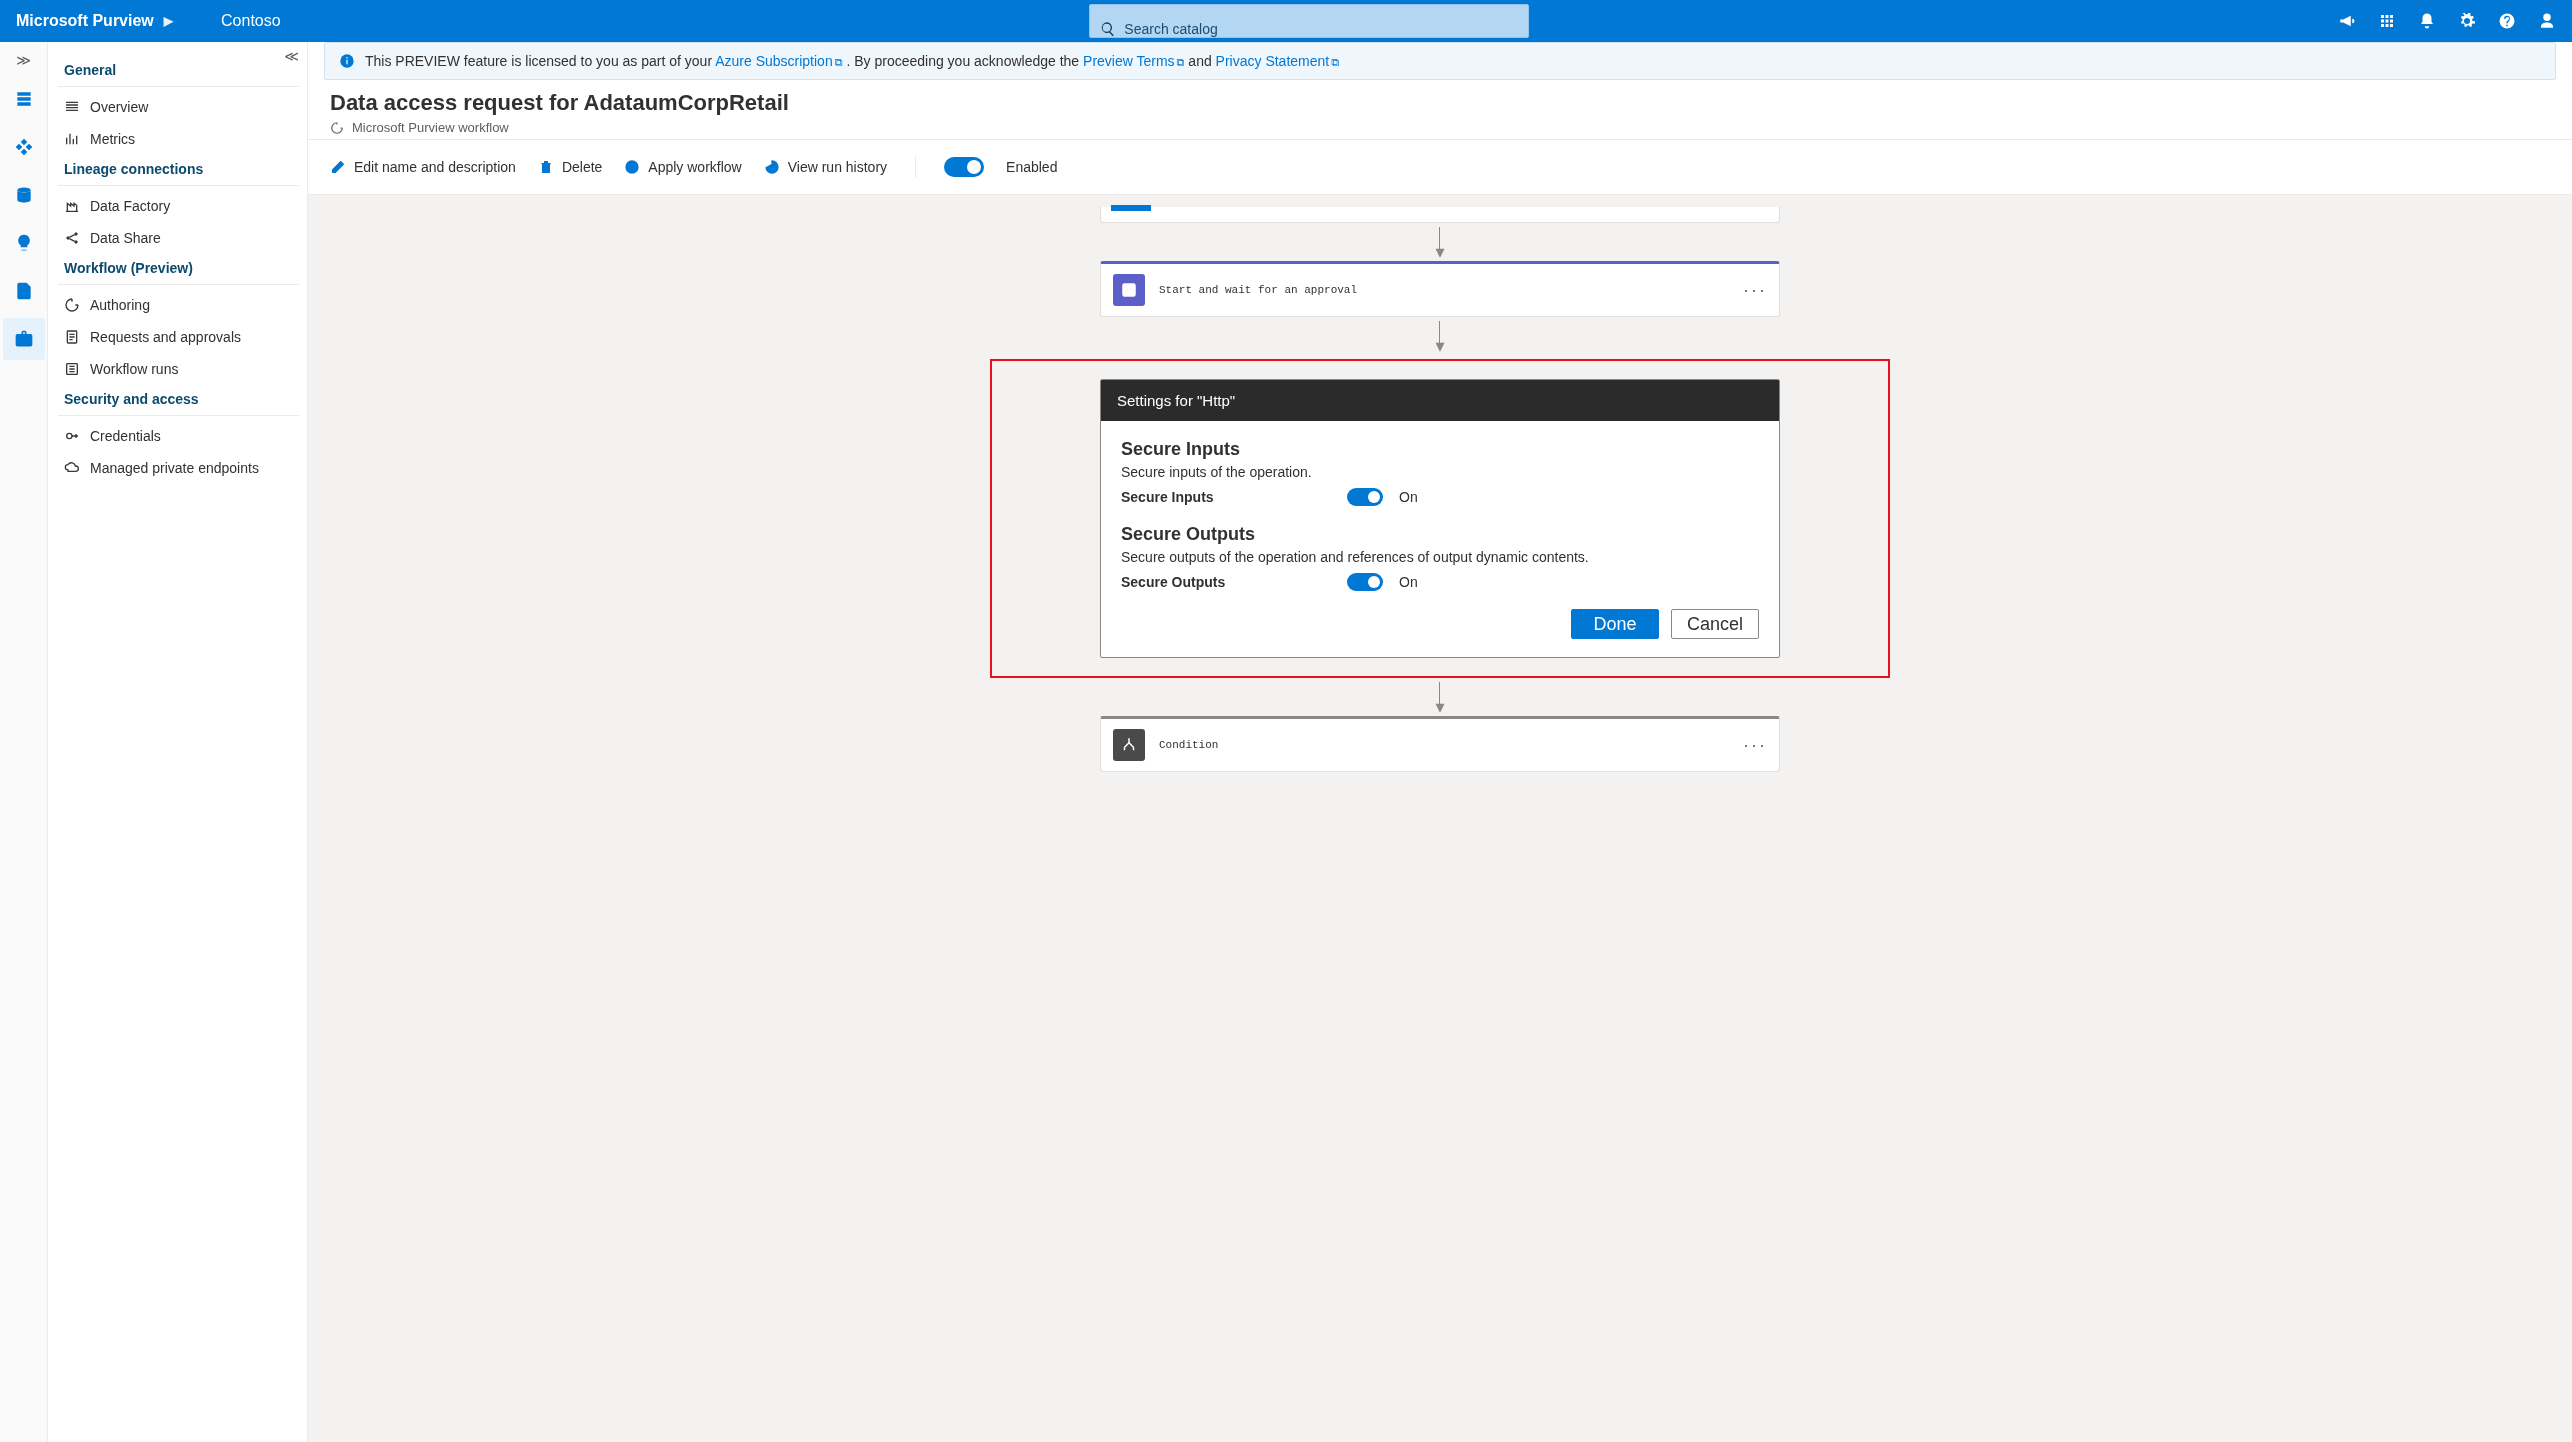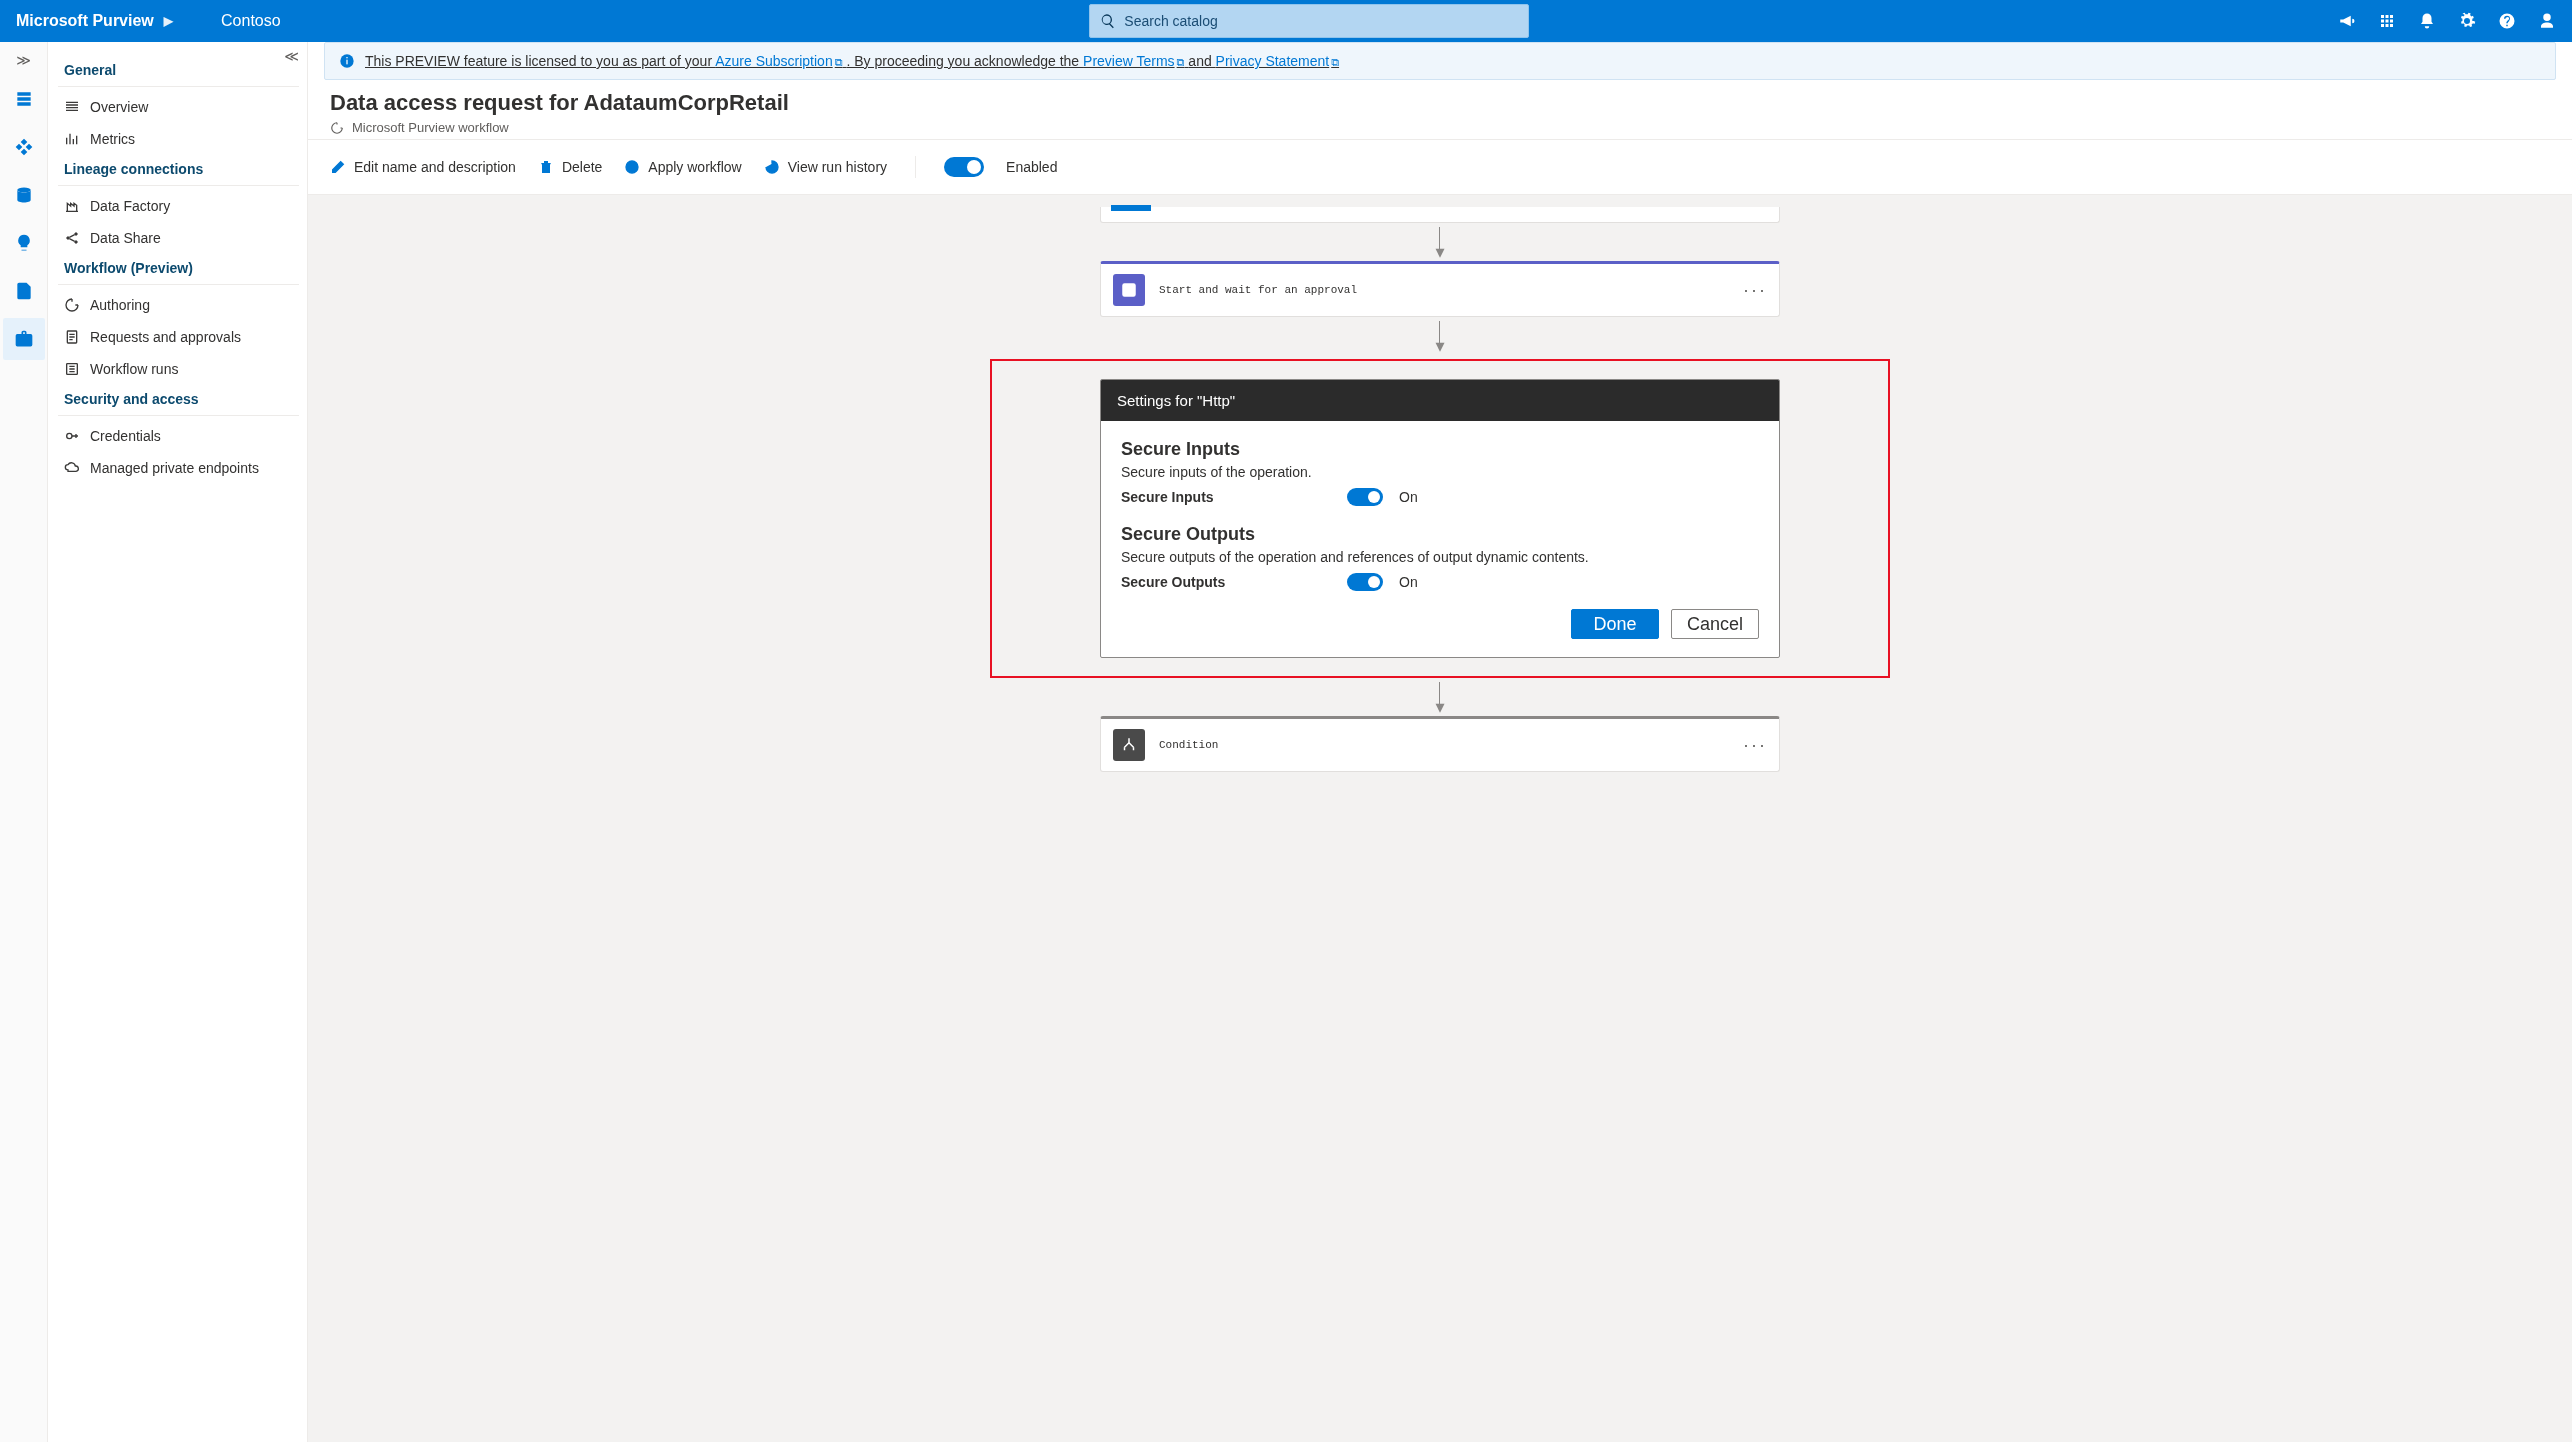--- a/index.html
+++ b/index.html
@@ -2,21 +2,21 @@
 <html><head>
 <meta charset="utf-8">
 <style>
 * { box-sizing: border-box; margin: 0; padding: 0; font-family: "Segoe UI", -apple-system, sans-serif; }
 body { background: #fff; color: #323130; font-size: 14px; overflow: hidden; }
 .topbar { background: #0078d4; color: #fff; height: 42px; display: flex; align-items: center; padding: 0 16px; }
 .brand { font-weight: 600; font-size: 16px; display:flex; align-items:center; gap:10px;}
 .brand .sep { font-size:12px; opacity:.9;}
 .brand .tenant { font-weight:400;margin-left:38px;}
 .search-wrap { flex:1; display:flex; justify-content:center; }
-.search { background:#b3d6f2; border:1px solid #8fc4ed; border-radius:2px; width:440px; height:24px; display:flex; align-items:center; padding:16px 10px; color:#0b3a5c;}
+.search { background:#b3d6f2; border:1px solid #8fc4ed; border-radius:2px; width:440px; height:24px; display:flex; align-items:flex-start; padding:16px 10px; color:#0b3a5c;}
 .search svg { width:16px; height:16px; margin-right:8px; fill:#0b3a5c;}
 .search input { background:transparent; border:0; outline:0; flex:1; color:#0b3a5c; font-size:14px;}
 .search input::placeholder{color:#1b4d74;}
 .top-icons { display:flex; gap:22px; align-items:center;}
 .top-icons .ico { width:18px; height:18px; fill:#fff; cursor:pointer;}
 .shell { display:flex; height: calc(100vh - 42px); }
 .rail { width:48px; background:#fafafa; border-right:1px solid #edebe9; display:flex; flex-direction:column; align-items:center; padding-top:10px; gap:6px;}
 .rail .ritem{ width:42px; height:42px; display:flex; align-items:center; justify-content:center; border-radius:2px; cursor:pointer;}
 .rail .ritem.active{ background:#e5f1fb;}
 .rail .collapse{ font-size:14px; color:#605e5c; margin-bottom:4px;}
@@ -24,21 +24,21 @@
 .sidepanel { width:260px; border-right:1px solid #edebe9; padding:14px 8px 14px 10px; overflow:auto; position:relative;}
 .sidepanel .collapse-right{position:absolute; right:8px; top:6px; color:#605e5c; font-size:14px; cursor:pointer;}
 .sp-group-title{ font-weight:700; color:#0c4a6e; padding:6px 6px; font-size:14px;}
 .sp-hr{ border:0; border-top:1px solid #edebe9; margin:2px 0 4px;}
 .sp-item{ display:flex; align-items:center; gap:10px; padding:8px 6px 8px 6px; color:#323130; cursor:pointer; border-radius:2px;}
 .sp-item svg{width:16px;height:16px; fill:#3b3a39; stroke:#3b3a39;}
 .main { flex:1; display:flex; flex-direction:column; overflow:hidden;}
 .crumbs { padding:10px 22px; color:#0078d4; font-size:14px;}
 .crumbs .c{ cursor:pointer;}
 .crumbs .sep{ color:#605e5c; margin:0 6px;}
-.banner{ margin:0 16px; background:#eff6fc; border:1px solid #d0e3f3; border-radius:2px; padding:10px 14px; display:flex; align-items:center; gap:10px; color:#323130;text-decoration:underline;}
+.banner{ margin:0 16px; background:#eff6fc; border:1px solid #d0e3f3; border-radius:2px; padding:10px 14px; display:flex; align-items:center; gap:10px; color:#323130;}
 .banner svg{width:16px;height:16px; fill:#0078d4;}
 .banner a{ color:#0078d4; text-decoration:none;}
 .banner .ext{ font-size:11px; margin-left:2px;}
 .page-head{ padding:10px 22px 4px;}
 .page-head h1{ font-size:22px; font-weight:600;}
 .page-head .sub{ display:flex; align-items:center; gap:8px; color:#605e5c; margin-top:4px; font-size:13px;}
 .page-head .sub svg{width:14px;height:14px;}
 .toolbar{ border-top:1px solid #edebe9; border-bottom:1px solid #edebe9; margin-top:0; padding:16px 22px; display:flex; align-items:center; gap:22px;}
 .tbtn{ display:flex; align-items:center; gap:8px; color:#323130; cursor:pointer;}
 .tbtn svg{width:16px;height:16px; fill:#0078d4; stroke:#0078d4;}

